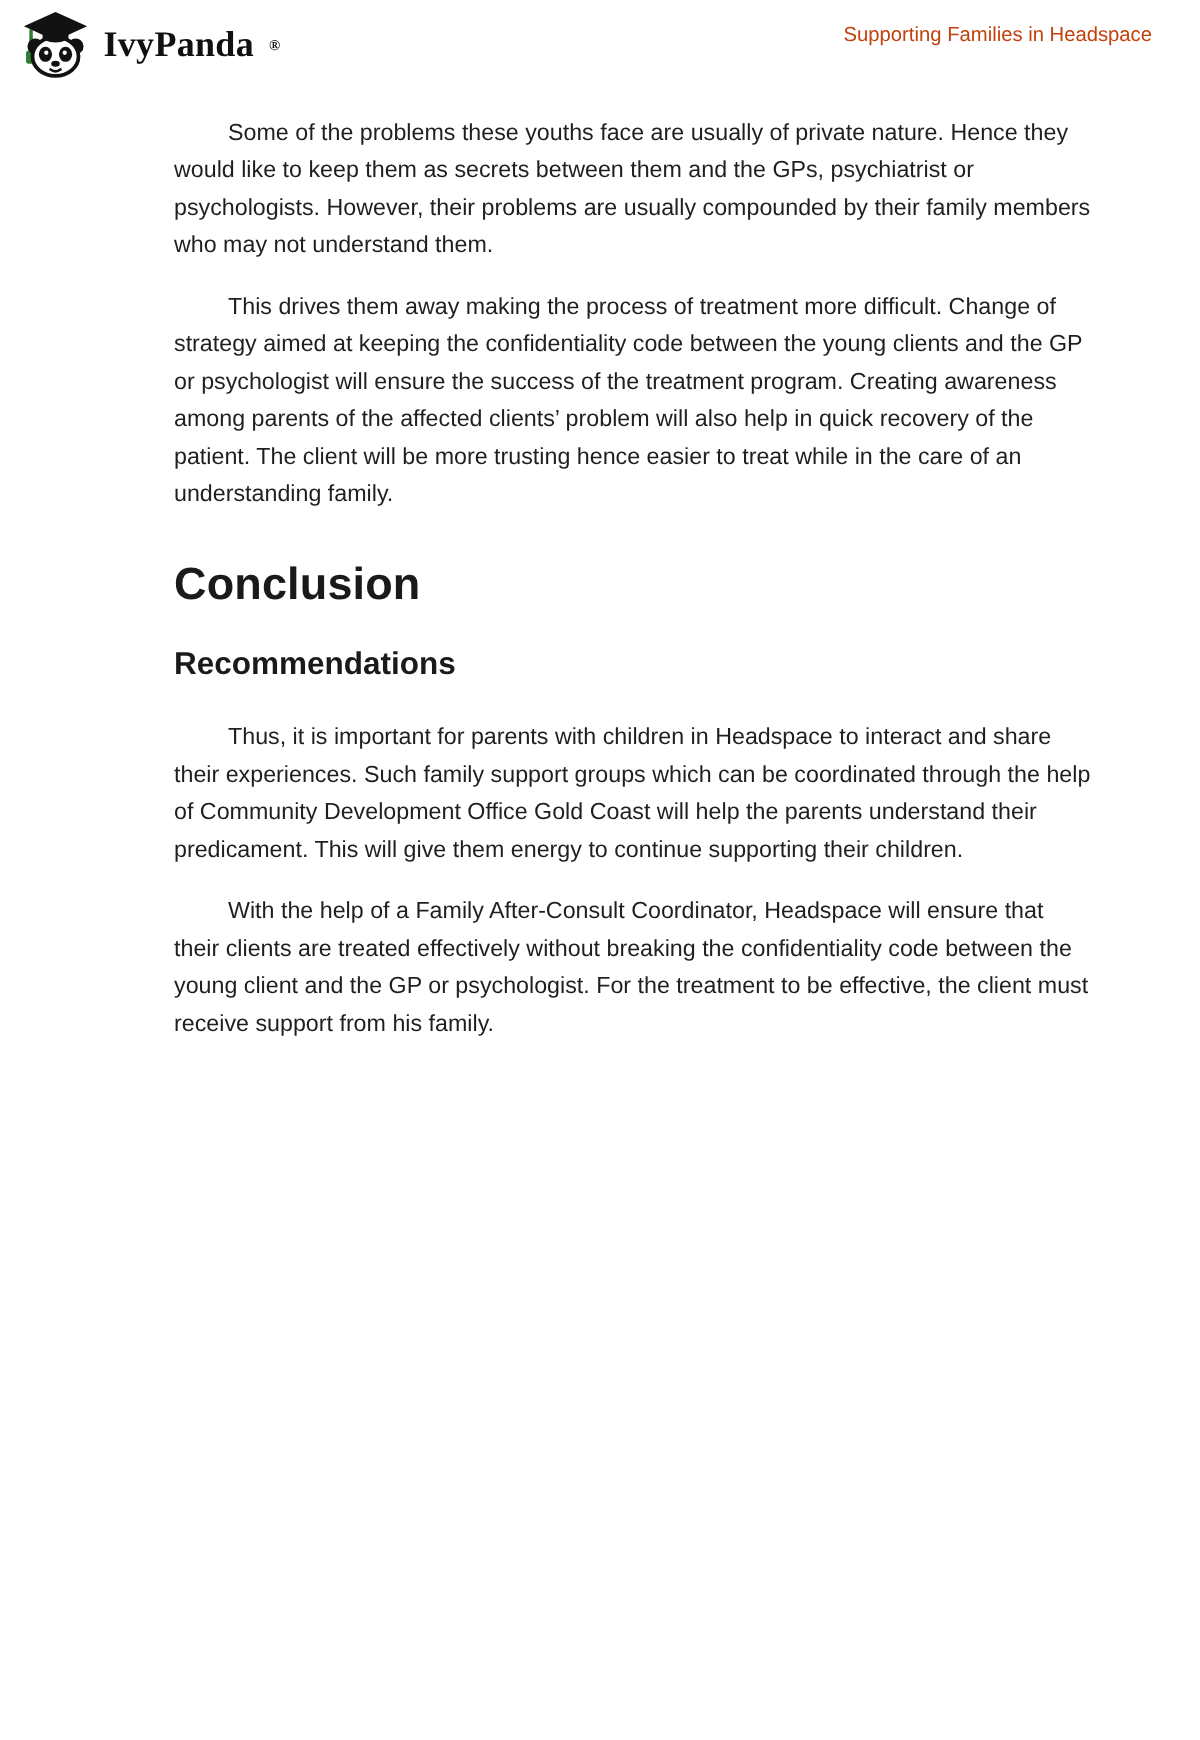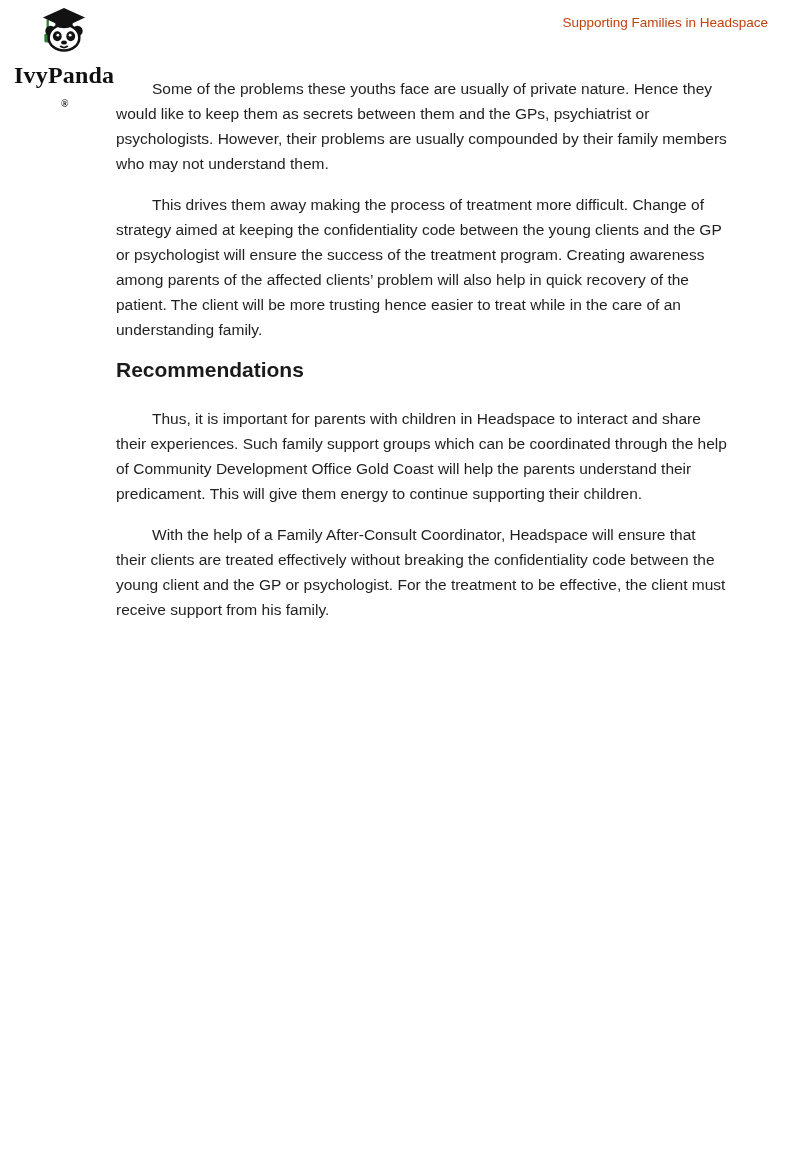--- a/index.html
+++ b/index.html
@@ -20,21 +20,20 @@
     position: relative;
     height: 62px;
   }
   .logo {
     position: absolute;
     left: 14px; top: 7px;
     display: flex;
     align-items: center;
     gap: 9px;
     cursor: pointer;
-    flex-direction: column;
   }
   .logo-icon svg { display: block; }
   .brand {
     font-family: "Liberation Serif", serif;
     font-weight: 700;
     font-size: 24px;
     color: #101010;
     letter-spacing: 0.2px;
   }
   .brand-reg {
@@ -116,19 +115,20 @@
       </span>
       <span class="brand">IvyPanda</span>
         <span class="brand-reg">®</span>
     </div>
     <div class="doc-title">Supporting Families in Headspace</div>
   </div>
 
   <div class="content">
     <p>Some of the problems these youths face are usually of private nature. Hence they would like to keep them as secrets between them and the GPs, psychiatrist or psychologists. However, their problems are usually compounded by their family members who may not understand them.</p>
     <p>This drives them away making the process of treatment more difficult. Change of strategy aimed at keeping the confidentiality code between the young clients and the GP or psychologist will ensure the success of the treatment program. Creating awareness among parents of the affected clients’ problem will also help in quick recovery of the patient. The client will be more trusting hence easier to treat while in the care of an understanding family.</p>
+    <h1>Conclusion</h1>
     <h2>Recommendations</h2>
     <p>Thus, it is important for parents with children in Headspace to interact and share their experiences. Such family support groups which can be coordinated through the help of Community Development Office Gold Coast will help the parents understand their predicament. This will give them energy to continue supporting their children.</p>
     <p>With the help of a Family After-Consult Coordinator, Headspace will ensure that their clients are treated effectively without breaking the confidentiality code between the young client and the GP or psychologist. For the treatment to be effective, the client must receive support from his family.</p>
   </div>
 
 
 </div>
 
 </body></html>

